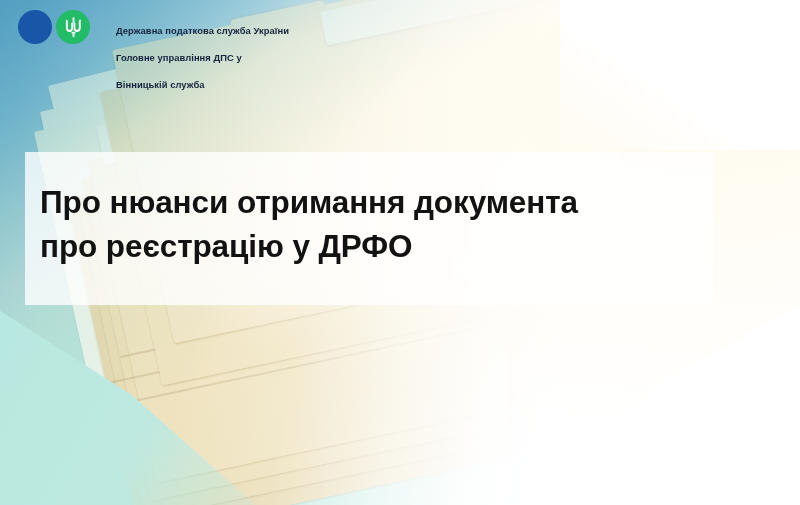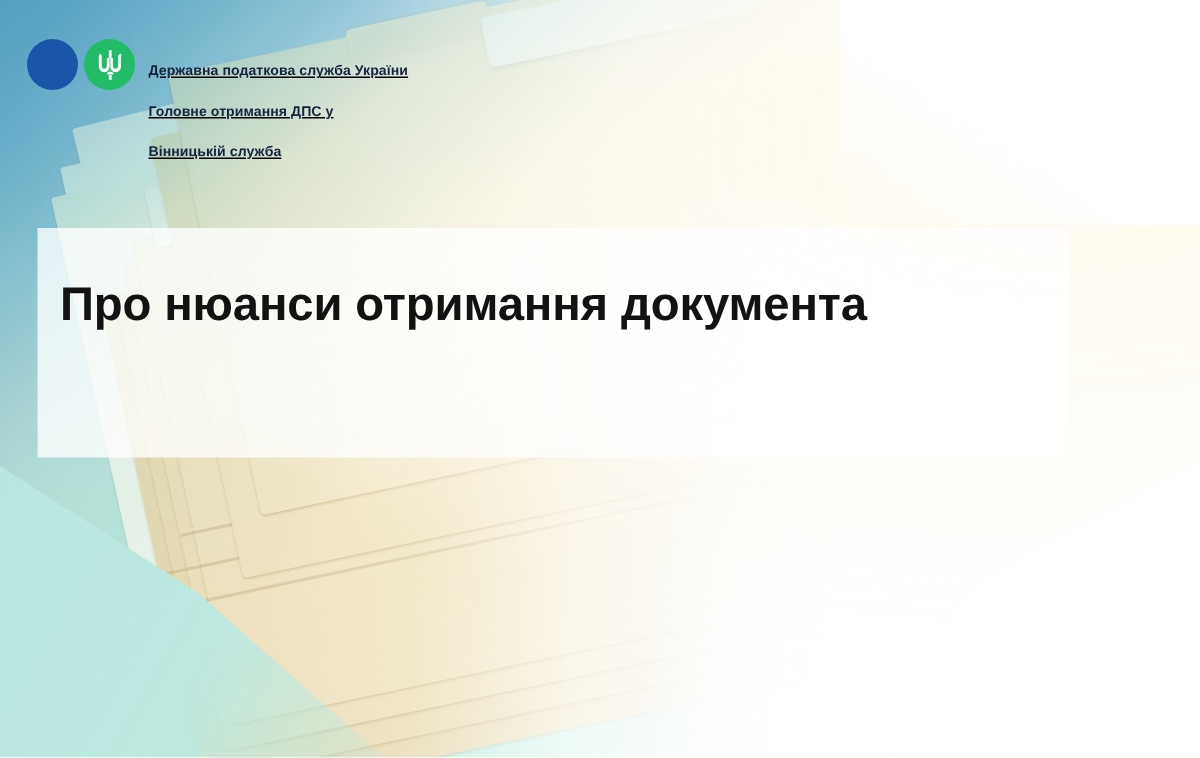--- a/index.html
+++ b/index.html
@@ -242,26 +242,25 @@
     position: absolute;
     right: 0; top: 0;
     width: 240px; height: 150px;
     background: linear-gradient(215deg,#ffffff 0%,#ffffff 58%,rgba(255,255,255,0) 100%);
   }
 
   
   .logo-bar {
     position: absolute;
     left: 18px;
-    top: 24px;
+    top: 8px;
     display: flex;
     align-items: flex-start;
-    gap: 9px;
+    gap: 26px;
     z-index: 40;
-    text-decoration: underline;
   }
   .logo-marks {
     display: flex;
     align-items: center;
     gap: 4px;
     margin-top: 2px;
   }
   .circle-blue {
     width: 34px; height: 34px;
     border-radius: 50%;
@@ -361,23 +360,24 @@
             <path d="M33.8 7.5 c0.8 0 -0.4 1.3 -0.4 3.3 v13.2 c0 4.9 -3 8.2 -7.3 8.2 c-4.1 0 -7 -3.2 -7 -7.9 V13.4 h3.6 v10.4 c0 2.4 1.3 3.9 3.3 3.9 c2.1 0 3.6 -1.7 3.6 -4.3 V10.8 c0 -2 1.3 -3.3 3.4 -3.3 z"></path>
             <path d="M19 31.5 c1.9 0 3.5 0.9 4.6 2.2 l-2.2 2.4 c-0.6 -0.8 -1.4 -1.3 -2.4 -1.3 c-1 0 -1.8 0.5 -2.4 1.3 l-2.2 -2.4 c1.1 -1.3 2.7 -2.2 4.6 -2.2 z"></path>
             <path d="M17.1 35.8 h3.8 v6.4 h-3.8 z"></path>
             <path d="M12.8 20.5 h2.6 v4.4 h-2.6 z" opacity="0.0"></path>
           </g>
         </svg>
       </div>
     </div>
     <div class="org-text">
       <span class="org-line">Державна податкова служба України</span>
-      <span class="org-line">Головне отримання ДПС у</span>
+      <span class="org-line">Головне управління ДПС у</span>
       <span class="org-line">Вінницькій служба</span>
     </div>
   </div>
 
   <div class="title-band"></div>
   <div class="title-text">
     <span class="tline">Про нюанси отримання документа</span>
+    <span class="tline">про реєстрацію у ДРФО</span>
   </div>
 
 </div>
 
 </body></html>

